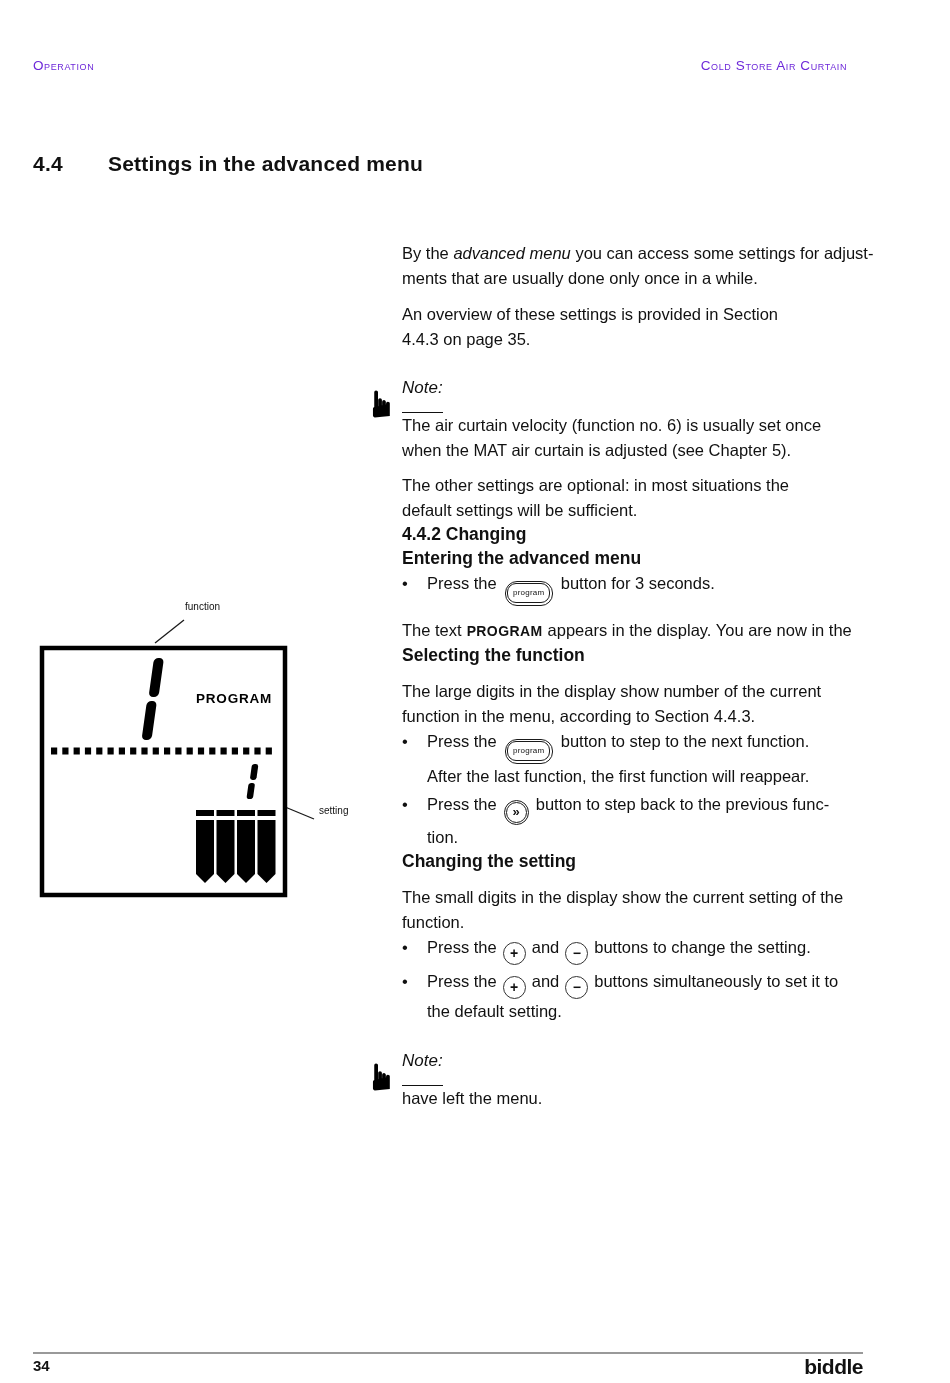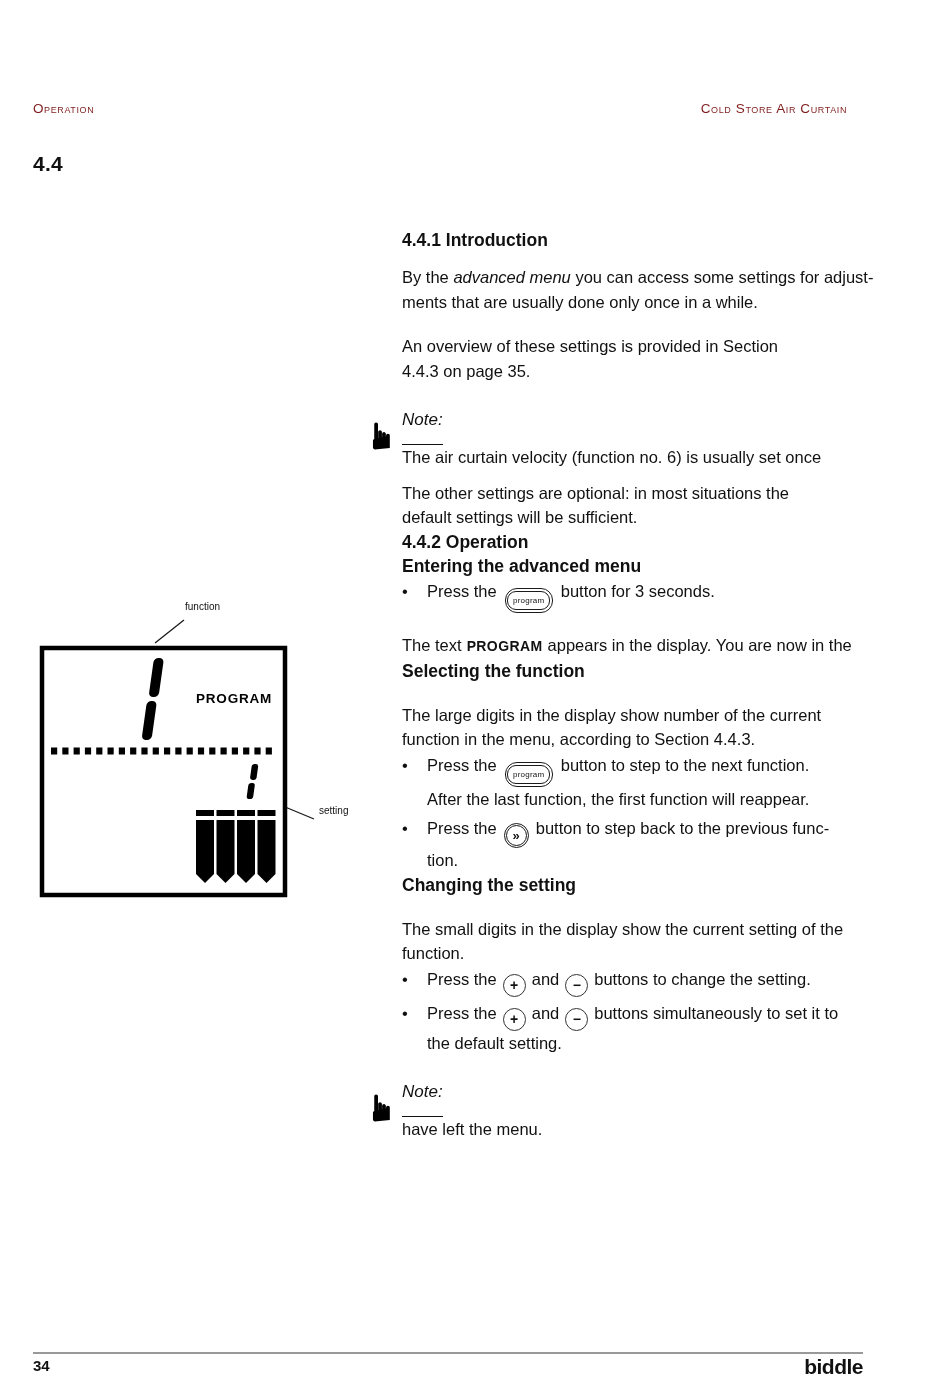--- a/index.html
+++ b/index.html
@@ -3,29 +3,29 @@
 <meta charset="utf-8">
 <style>
   html,body{margin:0;padding:0;background:#e8e8e8;}
   .page{
     position:relative;width:950px;height:1383px;background:#ffffff;
     font-family:"Liberation Sans",sans-serif;color:#111;overflow:hidden;
     margin:0 auto;
   }
   .abs{position:absolute;}
   
-  .runhead{font-size:13.5px;font-variant:small-caps;letter-spacing:.6px;color:#7f1d1d;white-space:nowrap;margin-top:43px;}
+  .runhead{font-size:13.5px;font-variant:small-caps;letter-spacing:.6px;color:#6d28d9;white-space:nowrap;}
   
   .title-row{display:flex;font-weight:bold;font-size:21px;letter-spacing:.2px;white-space:nowrap;}
   .title-num{width:75px;flex:0 0 75px;}
   
   .col{position:absolute;left:402px;top:228px;width:470px;font-size:16.5px;line-height:24.5px;}
   .col .ln{white-space:nowrap;}
   h3.sec,h4.sub{margin:0;font-size:17.5px;line-height:24px;font-weight:bold;white-space:nowrap;}
-  .para{margin-top:20px;}
+  .para{margin-top:12px;}
   .mt13{margin-top:13px;} .mt12{margin-top:12px;} .mt36{margin-top:36px;}
   .mt35{margin-top:35px;} .mt27{margin-top:27px;} .mt25{margin-top:25px;}
   .mt11{margin-top:11px;} .mt3{margin-top:3px;}
   .it{font-style:italic;}
   
   .dispword{font-weight:bold;font-size:14px;letter-spacing:.4px;margin:0 5px;}
   
   .note{position:relative;margin-top:27px;}
   .note-label{font-style:italic;font-size:17px;line-height:20px;}
   .note-label .ul{border-bottom:1.6px solid #111;padding-bottom:14px;display:inline-block;}
@@ -58,20 +58,21 @@
 </head>
 <body>
 
 <div class="page">
 
   <div class="abs runhead" style="left:33px;top:58px">Operation</div>
   <div class="abs runhead" style="right:103px;top:58px">Cold Store Air Curtain</div>
 
   <div class="abs title-row" style="left:33px;top:152px">
     <span class="title-num">4.4</span>
+    <span>Settings in the advanced menu</span>
   </div>
 
   <div class="abs figlabel" style="left:185px;top:601px">function</div>
   <div class="abs figlabel" style="left:319px;top:805px">setting</div>
 
   <svg class="abs" style="left:33px;top:596px" width="345" height="310" viewBox="0 0 345 310">
 
     <line x1="151" y1="24" x2="122" y2="47" stroke="#1a1a1a" stroke-width="1.3"></line>
     <line x1="228" y1="201" x2="281" y2="223" stroke="#1a1a1a" stroke-width="1.3"></line>
 
@@ -98,41 +99,41 @@
         <path d="M183.5,224 h18 v54 l-9,9 l-9,-9 z"></path>
       <rect x="204" y="214" width="18" height="6"></rect>
         <path d="M204,224 h18 v54 l-9,9 l-9,-9 z"></path>
       <rect x="224.5" y="214" width="18" height="6"></rect>
         <path d="M224.5,224 h18 v54 l-9,9 l-9,-9 z"></path>
     </g>
   </svg>
 
   <div class="col">
 
-    <h3 class="sec">4.4.1 Introduction</h3>
 
     <div class="para mt13">
       <div class="ln"><span>By the </span><span class="it">advanced menu</span><span> you can access some settings for adjust-</span></div>
       <div class="ln">ments that are usually done only once in a while.</div>
     </div>
 
     <div class="para">
       <div class="ln">An overview of these settings is provided in Section</div>
       <div class="ln">4.4.3 on page 35.</div>
     </div>
 
     <div class="note mt27">
       <span class="hand">☛</span>
       <div class="note-label"><span class="ul">Note:</span></div>
       <div class="ln">The air curtain velocity (function no. 6) is usually set once</div>
+      <div class="ln">when the MAT air curtain is adjusted (see Chapter 5).</div>
       <div class="ln mt11">The other settings are optional: in most situations the</div>
       <div class="ln">default settings will be sufficient.</div>
     </div>
 
-    <h3 class="sec mt36">4.4.2 Operation</h3>
+    <h3 class="sec mt36">4.4.2 Changing</h3>
 
     <h4 class="sub mt12">Entering the advanced menu</h4>
 
     <div class="bullet">
       <div class="b-line">
         <span class="dot">•</span><span>Press the</span><span class="pill">
             <span>program</span>
           </span><span>button for 3 seconds.</span>
       </div>
     </div>

